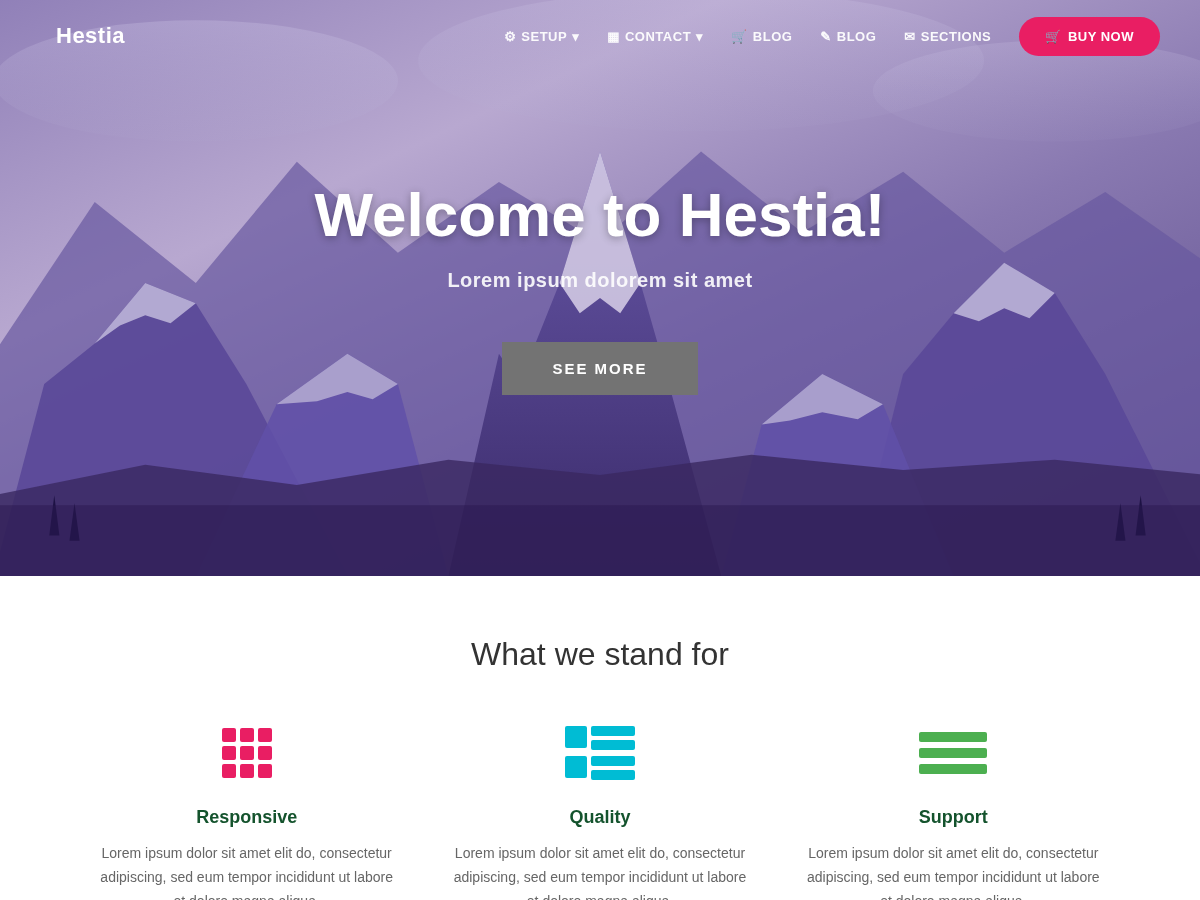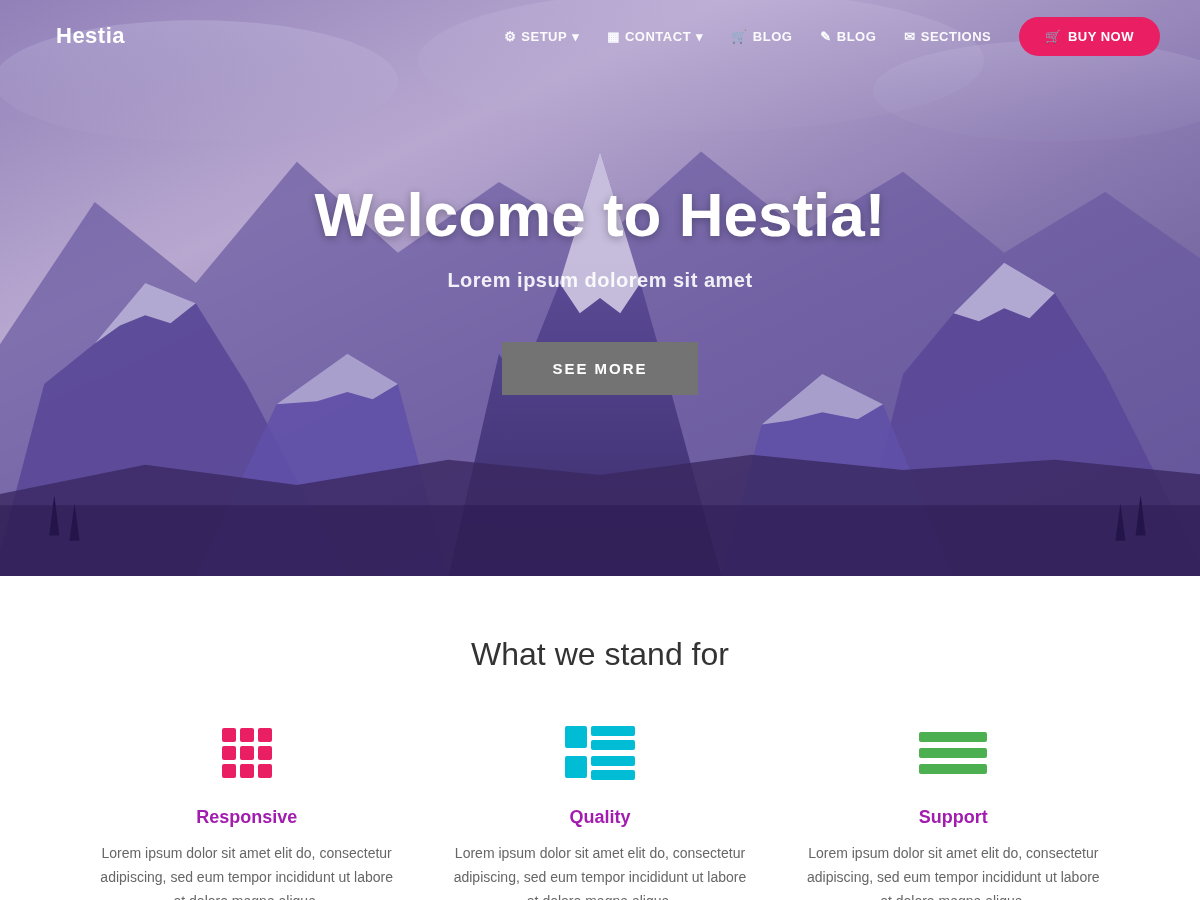--- a/index.html
+++ b/index.html
@@ -160,21 +160,21 @@
     .feature-icon {
       margin-bottom: 24px;
       height: 60px;
       display: flex;
       align-items: center;
       justify-content: center;
     }
     .feature-name {
       font-size: 18px;
       font-weight: 700;
-      color: #a21caf;
+      color: #14532d;
       margin-bottom: 14px;
     }
     .feature-desc {
       font-size: 14px;
       color: #666;
       line-height: 1.7;
     }
 
     
     .grid-icon {

